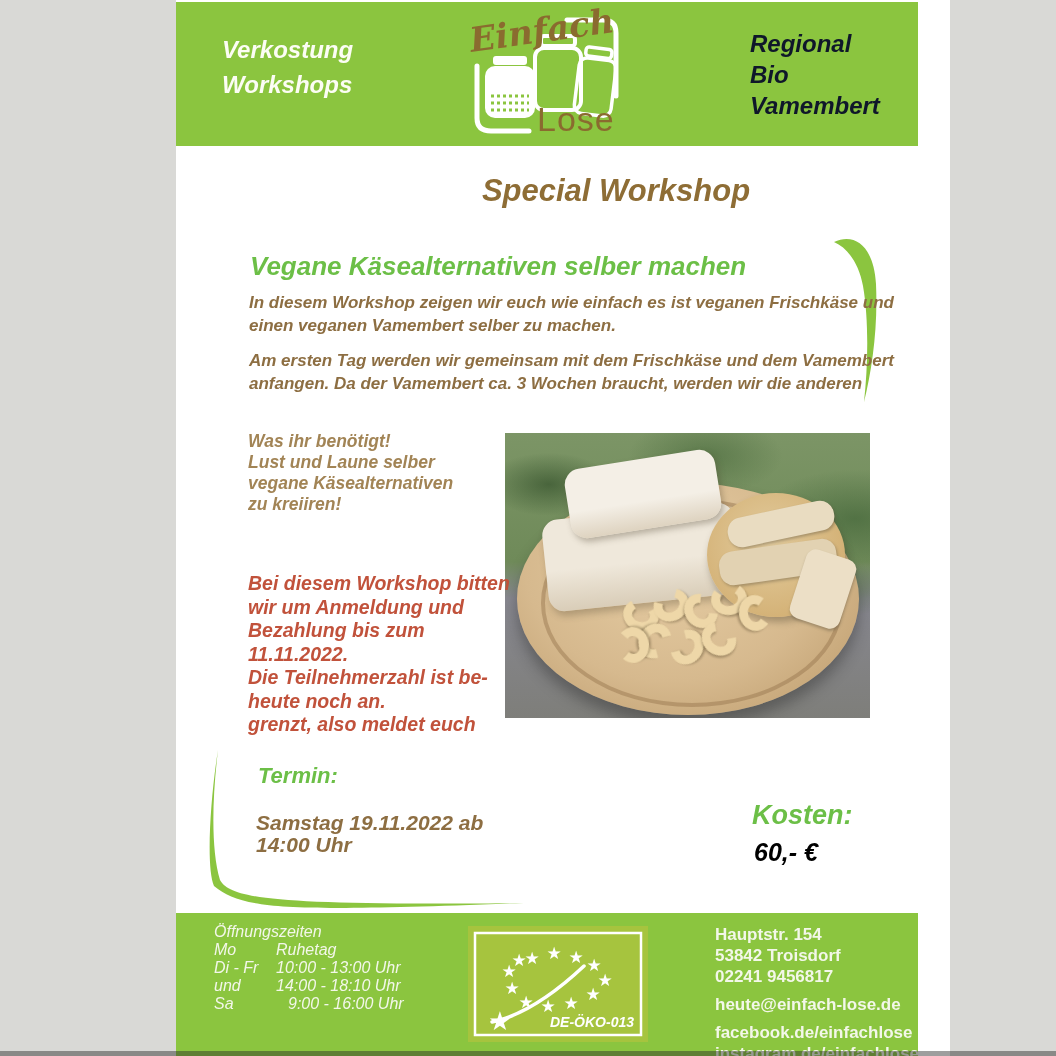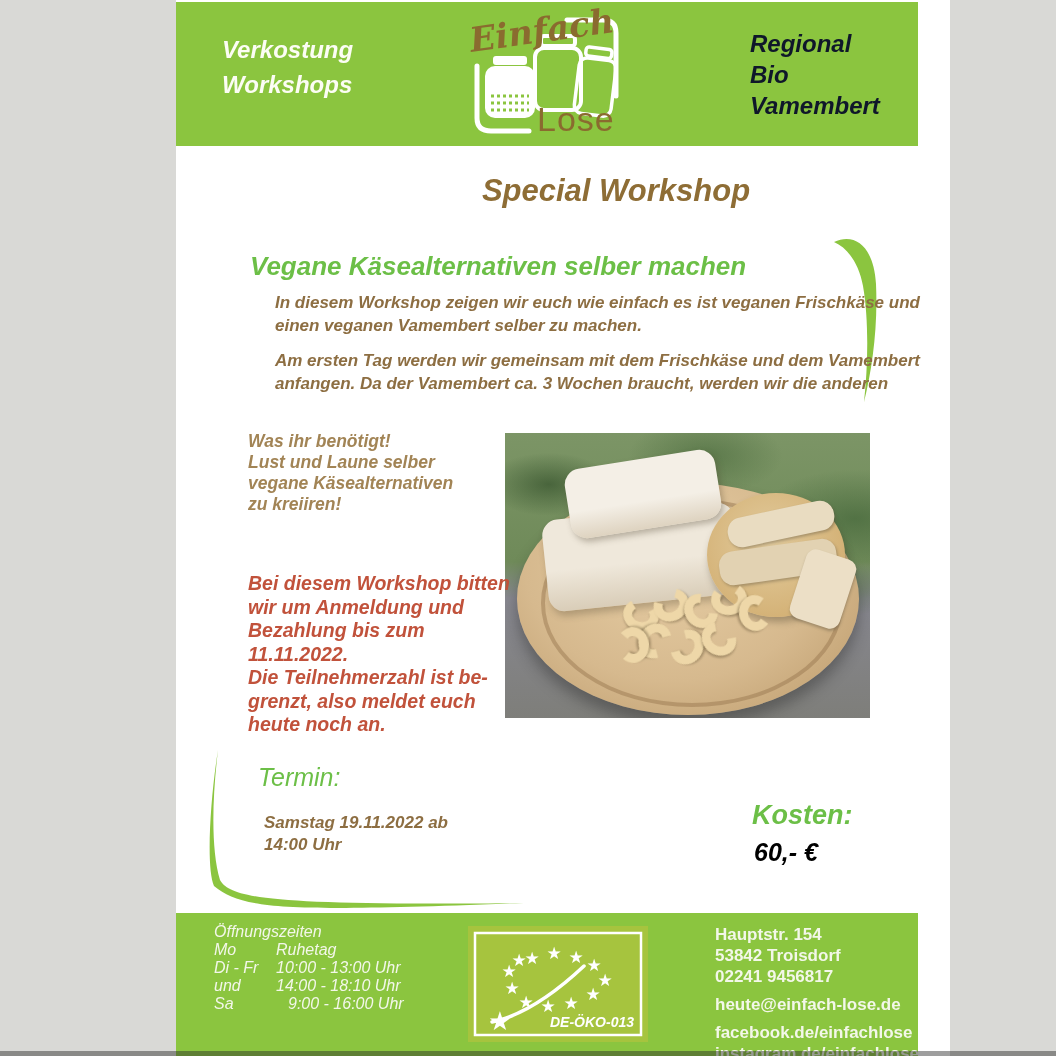--- a/index.html
+++ b/index.html
@@ -13,29 +13,29 @@
   .hdr-right { position:absolute; left:574px; top:26px; color:#0f172a; font-size:24px; font-weight:bold; font-style:italic; line-height:31px; }
   .logo { position:absolute; left:279px; top:2px; width:180px; height:142px; }
   .logo-einfach { position:absolute; left:14px; top:6px; font-family:"DejaVu Serif", serif; font-style:italic; font-weight:bold; font-size:34px; color:#8a6b2f; transform:rotate(-8deg); }
   .logo-lose { position:absolute; left:82px; top:96px; font-size:34px; color:#8a6b2f; letter-spacing:1px; }
   .logo-svg { position:absolute; left:0; top:0; }
 
   
   .title { position:absolute; left:280px; top:173px; width:320px; text-align:center; font-size:31px; font-weight:bold; font-style:italic; color:#8e6d35; white-space:nowrap; }
   .heading { position:absolute; left:74px; top:243px; font-size:26px; font-weight:bold; font-style:italic; color:#6cbf47; white-space:nowrap;margin-top:8px; }
   .para { position:absolute; color:#8d6e42; font-size:17px; font-weight:bold; font-style:italic; line-height:23px; }
-  .para div { white-space:nowrap;margin-left:26px; }
+  .para div { white-space:nowrap; }
   .para1 { left:73px; top:291px; }
   .para2 { left:73px; top:349px; }
   .need { position:absolute; left:72px; top:431px; color:#a28455; font-size:17.5px; font-weight:bold; font-style:italic; line-height:21px; }
   .need div { white-space:nowrap; }
   .notice { position:absolute; left:72px; top:572px; color:#c1523b; font-size:19.5px; font-weight:bold; font-style:italic; line-height:23.5px; }
   .notice div { white-space:nowrap; }
-  .termin-label { position:absolute; left:82px; top:763px; font-size:25px; font-weight:normal; font-style:italic; color:#6cbf47; }
-  .termin-lines { position:absolute; left:80px; top:812px; color:#8d6e42; font-size:17px; font-weight:bold; font-style:italic; line-height:22px;margin-left:8px; }
+  .termin-label { position:absolute; left:82px; top:763px; font-size:22px; font-weight:bold; font-style:italic; color:#6cbf47; }
+  .termin-lines { position:absolute; left:80px; top:812px; color:#8d6e42; font-size:21px; font-weight:bold; font-style:italic; line-height:22px; }
   .kosten-label { position:absolute; left:576px; top:800px; font-size:27px; font-weight:bold; font-style:italic; color:#6cbf47; }
   .kosten-value { position:absolute; left:578px; top:838px; font-size:25px; font-weight:bold; font-style:italic; color:#000000; }
   .bracket { position:absolute; }
   .bracket-right { left:644px; top:228px; }
   .bracket-left { left:18px; top:744px; }
 
   
   .photo { position:absolute; left:329px; top:433px; width:365px; height:285px; overflow:hidden;
     background-image:
       radial-gradient(90px 45px at 12% 18%, rgba(35,65,30,.55), transparent 70%),
@@ -156,22 +156,22 @@
       <span class="cashew" style="left:196px; top:190px; transform:rotate(35deg);"></span>
       <span class="cashew" style="left:110px; top:196px; transform:rotate(-95deg);"></span>
     </div>
 
     <div class="notice">
       <div>Bei diesem Workshop bitten</div>
       <div>wir um Anmeldung und</div>
       <div>Bezahlung bis zum</div>
       <div>11.11.2022.</div>
       <div>Die Teilnehmerzahl ist be-</div>
+      <div>heute noch an.</div>
       <div>grenzt, also meldet euch</div>
-      <div>heute noch an.</div>
     </div>
 
     <svg class="bracket bracket-left" width="336" height="168" viewBox="0 0 336 168">
       <path d="M 24 6 C 18 56, 17 106, 26 136 C 36 154, 76 162, 330 159 C 90 168, 50 166, 20 142 C 12 124, 16 56, 24 6 Z" fill="#8bc53f"></path>
     </svg>
 
     <div class="termin-label">Termin:</div>
     <div class="termin-lines">
       <div>Samstag 19.11.2022 ab</div>
       <div>14:00 Uhr</div>

